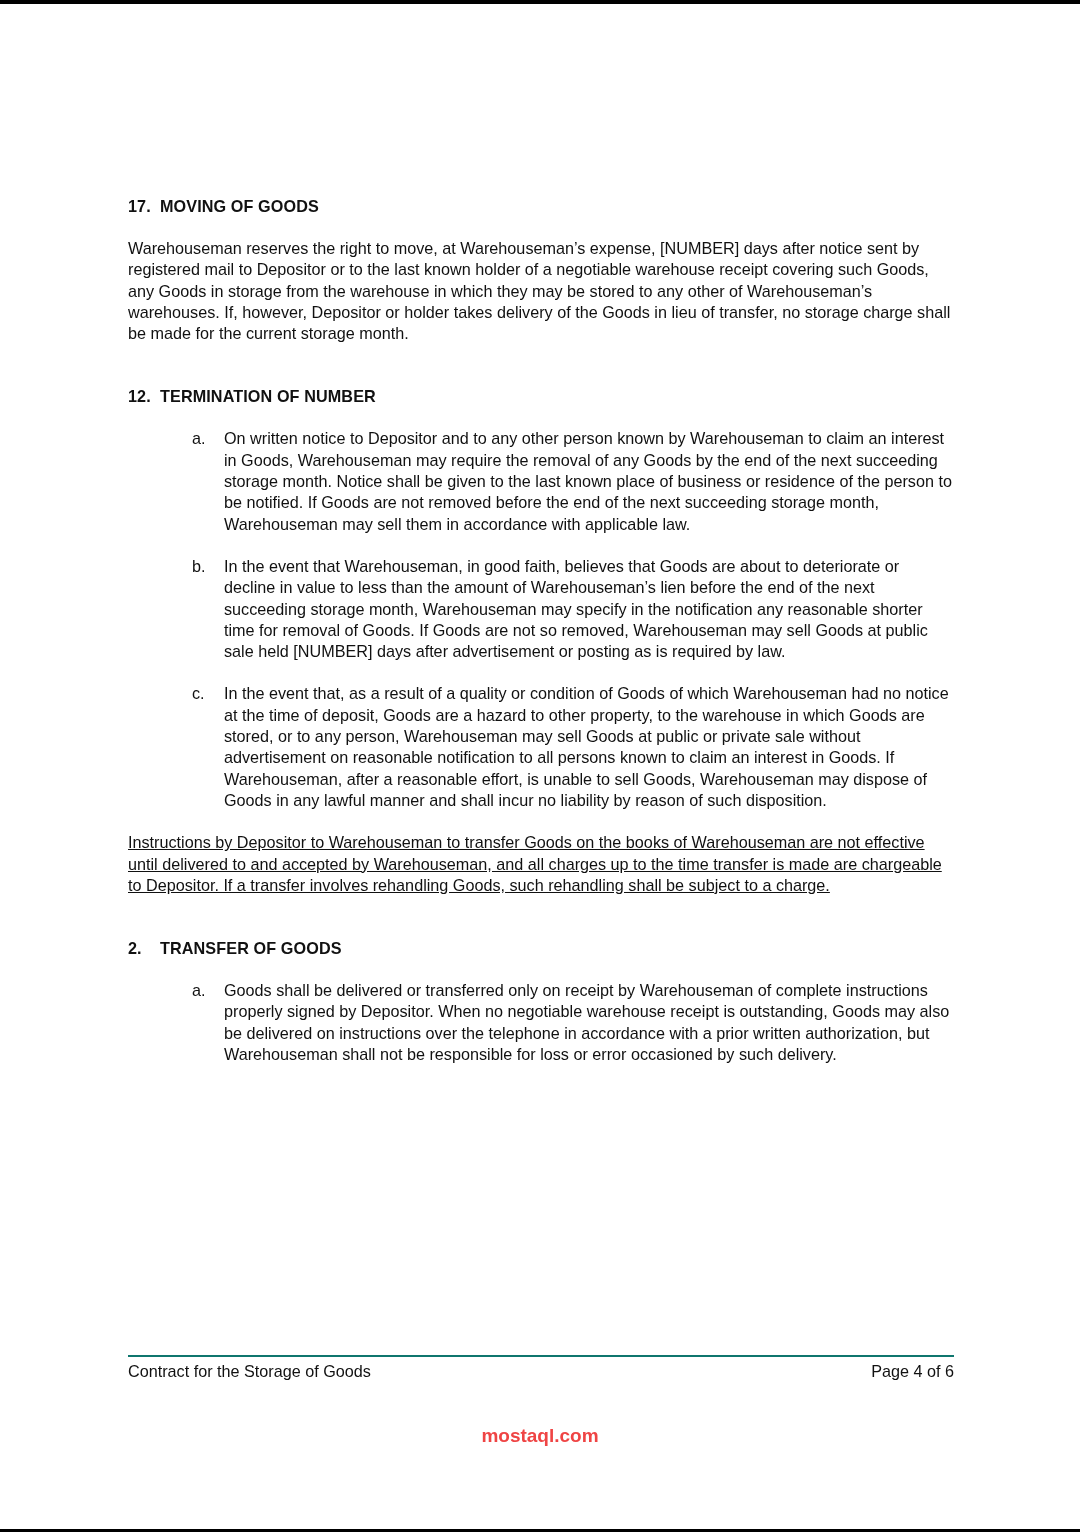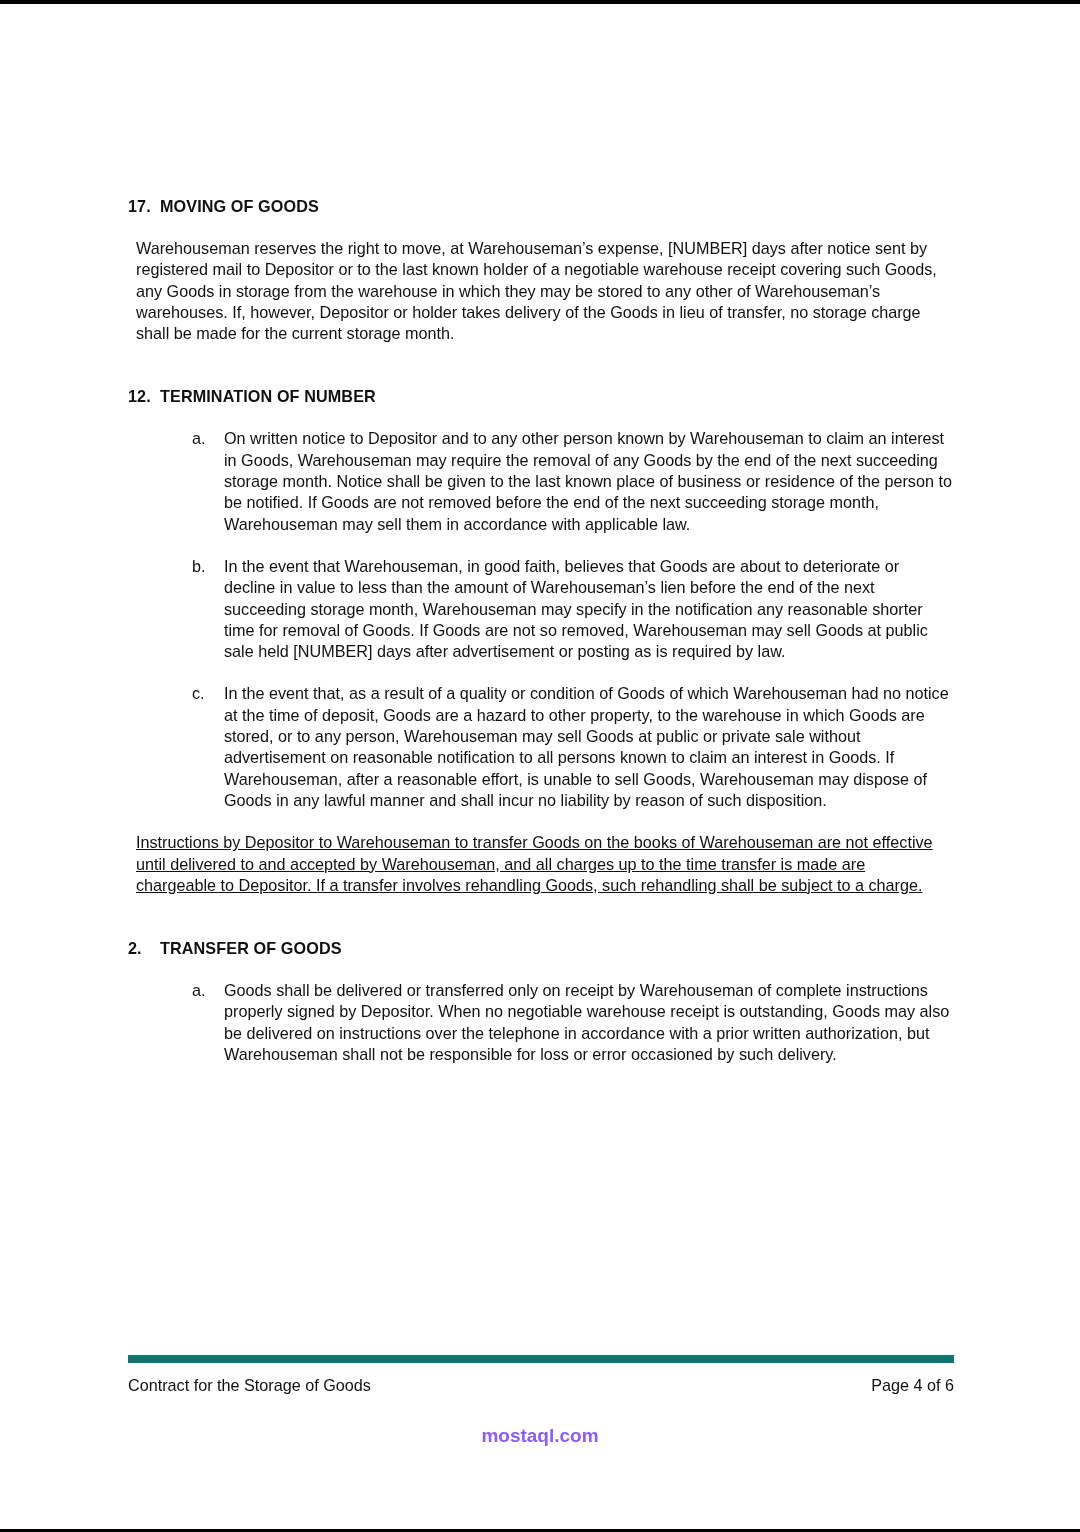--- a/index.html
+++ b/index.html
@@ -40,21 +40,21 @@
     margin: 0;
     letter-spacing: 0.1px;
   }
   .section-heading .num {
     display: inline-block;
     width: 32px;
   }
   p.body-text {
     font-size: 16.2px;
     line-height: 21.3px;
-    margin: 8px;
+    margin: 0;
   }
   .list {
     list-style: none;
     margin: 0;
     padding: 0;
   }
   .list li {
     position: relative;
     padding-left: 96px;
     font-size: 16.2px;
@@ -63,22 +63,22 @@
   .list li .marker {
     position: absolute;
     left: 64px;
     top: 0;
   }
   .footer {
     position: absolute;
     left: 128px;
     top: 1355px;
     width: 826px;
-    border-top: 8px solid #0f766e;
-    padding-top: 12px;
+    border-top: 2px solid #0f766e;
+    padding-top: 4px;
     display: flex;
     justify-content: space-between;
     font-size: 16.2px;
     line-height: 21px;
   }
   .watermark {
     position: absolute;
     left: 440px;
     top: 1425px;
     width: 200px;
@@ -90,21 +90,21 @@
     font-weight: bold;
     font-size: 36px;
     line-height: 42px;
     direction: rtl;
   }
   .watermark .en {
     font-family: "Liberation Sans", sans-serif;
     font-weight: bold;
     font-size: 19px;
     line-height: 22px;
-    color: #8b5cf6;
+    color: #ef4444;
   }
 </style>
 </head>
 <body>
 
 <div class="top-bar"></div>
 
 <div class="page">
 
   <h3 class="section-heading">

